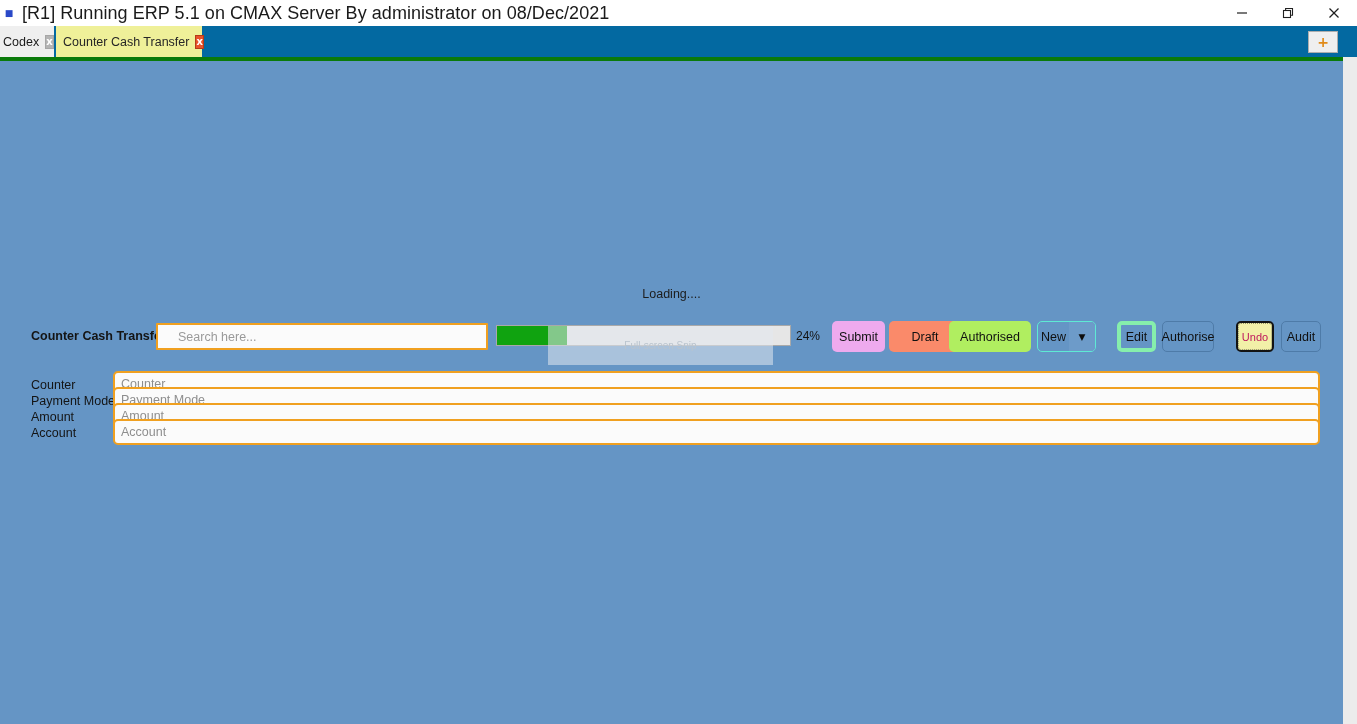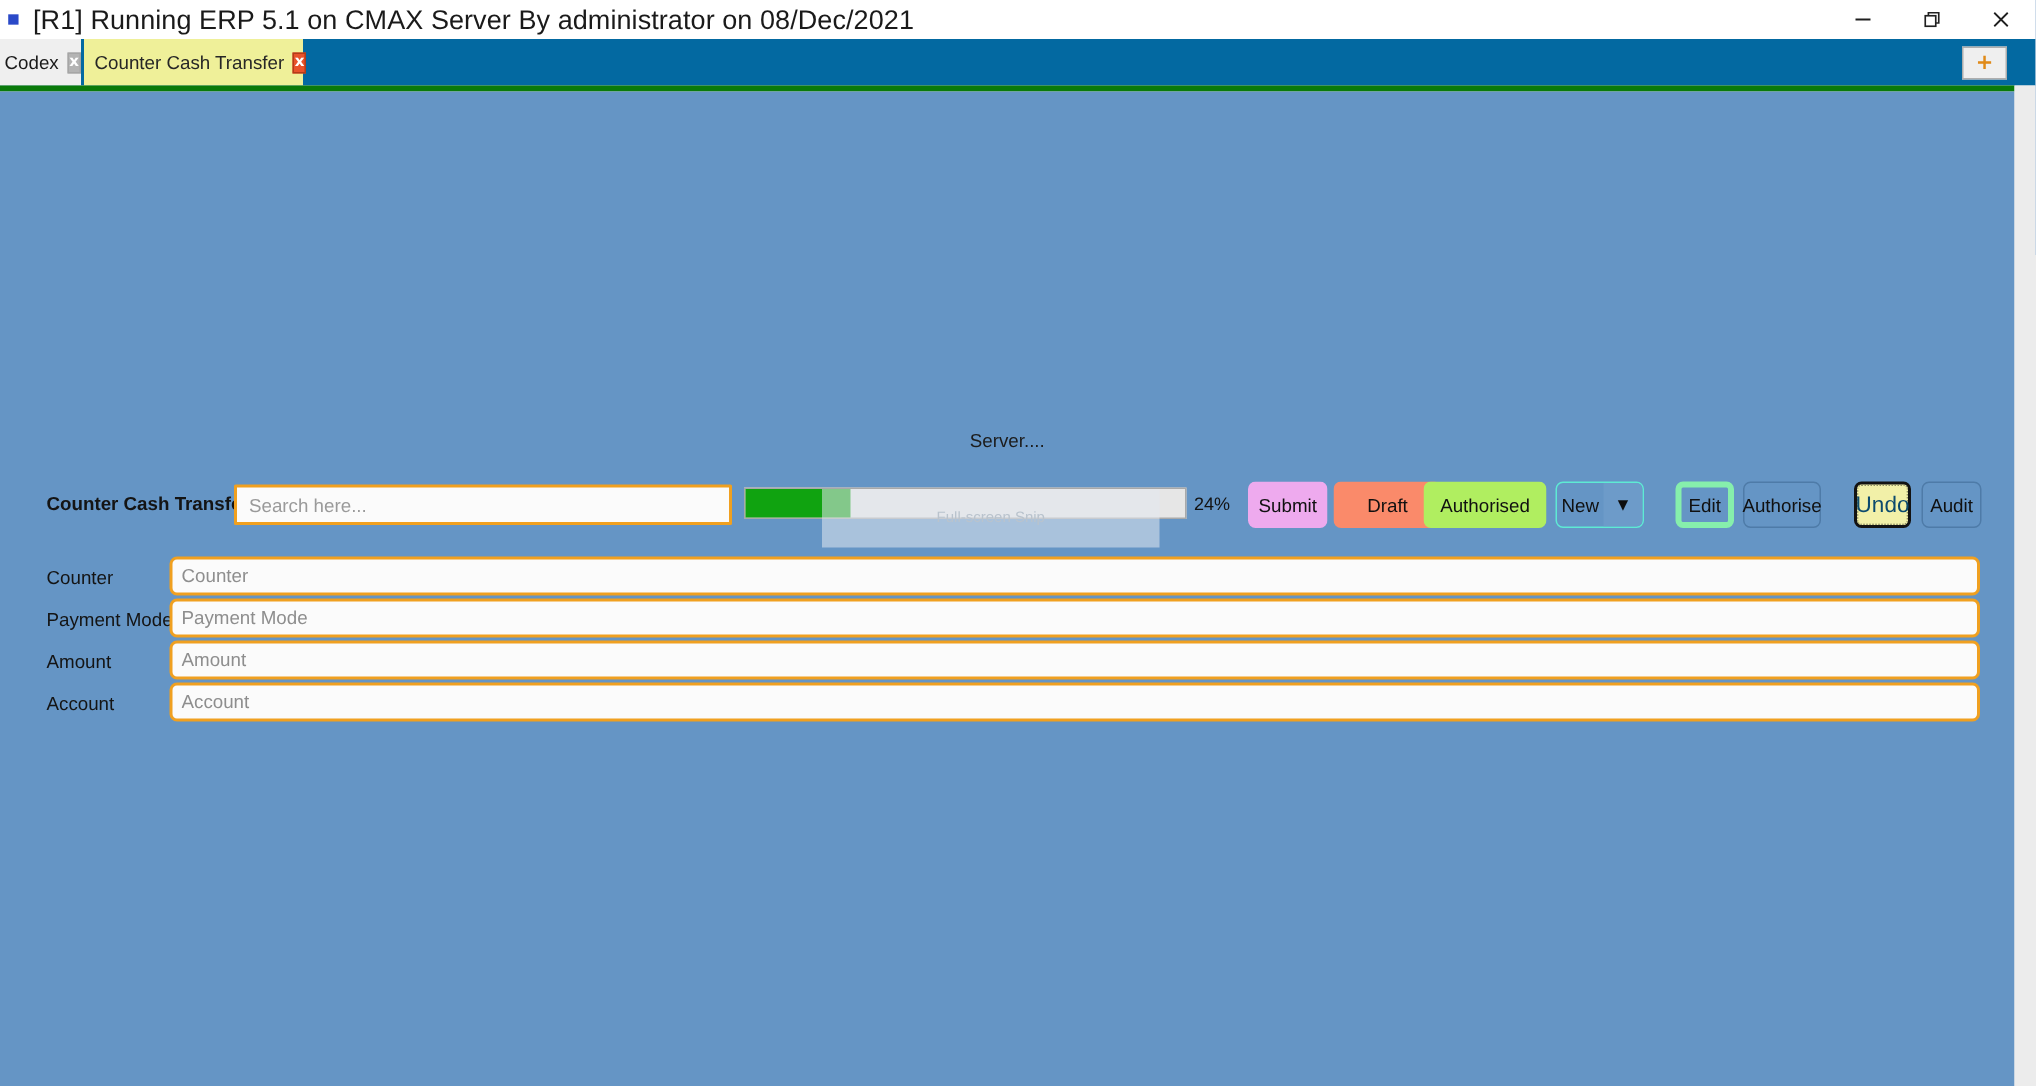--- a/index.html
+++ b/index.html
@@ -190,21 +190,21 @@
     position: absolute;
     left: 156px; top: 5px;
     width: 332px; height: 27px;
     box-sizing: border-box;
     background: #fbfbfb;
     border: 2px solid #f0a020;
     border-radius: 1px;
     font-family: "Liberation Sans", sans-serif;
     font-size: 12.5px;
     color: #303030;
-    padding: 0 8px;
+    padding: 0 20px;
     outline: none;
   }
   .search-box::placeholder { color: #9a9a9a; opacity: 1; }
 
   .progress-wrap {
     position: absolute;
     left: 496px; top: 7px;
     width: 295px; height: 21px;
     background: #e6e6e6;
     border: 1px solid #a9a9a9;
@@ -287,34 +287,34 @@
     border-radius: 5px;
   }
   .btn-undo-inner {
     width: 100%; height: 100%;
     display: flex;
     align-items: center;
     justify-content: center;
     border: 1px dotted #8f8f64;
     box-sizing: border-box;
     border-radius: 3px;
-    font-size: 15px;
-    color: #0c4a6e;
+    font-size: 11px;
+    color: #be185d;
   }
   .btn-audit    { left: 1281px; width: 40px; background: transparent; border: 1px solid #4e7ba8; }
 
   
   .form {
     position: absolute;
     left: 0; top: 310px;
     width: 1343px;
   }
   .form-row {
     position: relative;
-    height: 28px;
+    height: 16px;
     margin-bottom: 0;
   }
   .form-label {
     position: absolute;
     left: 31px;
     top: 7px;
     font-size: 12.5px;
     color: #141414;
     white-space: nowrap;
   }
@@ -373,21 +373,21 @@
     <div class="tab tab-active">
       <span class="tab-label-active">Counter Cash Transfer</span>
       <span class="tab-close tab-close-red">x</span>
     </div>
     <div class="tab-add">+</div>
   </div>
   <div class="green-bar"></div>
 
   <div class="content">
 
-    <div class="loading-text">Server....</div>
+    <div class="loading-text">Loading....</div>
 
     <div class="toolbar">
       <div class="module-label">Counter Cash Transfer</div>
 
       <input class="search-box" type="text" placeholder="Search here..." style="">
 
       <div class="progress-wrap">
         <div class="progress-fill" id="progress-fill" style="width: 24%;"></div>
       </div>
       <div class="snip-overlay">Full-screen Snip</div>

